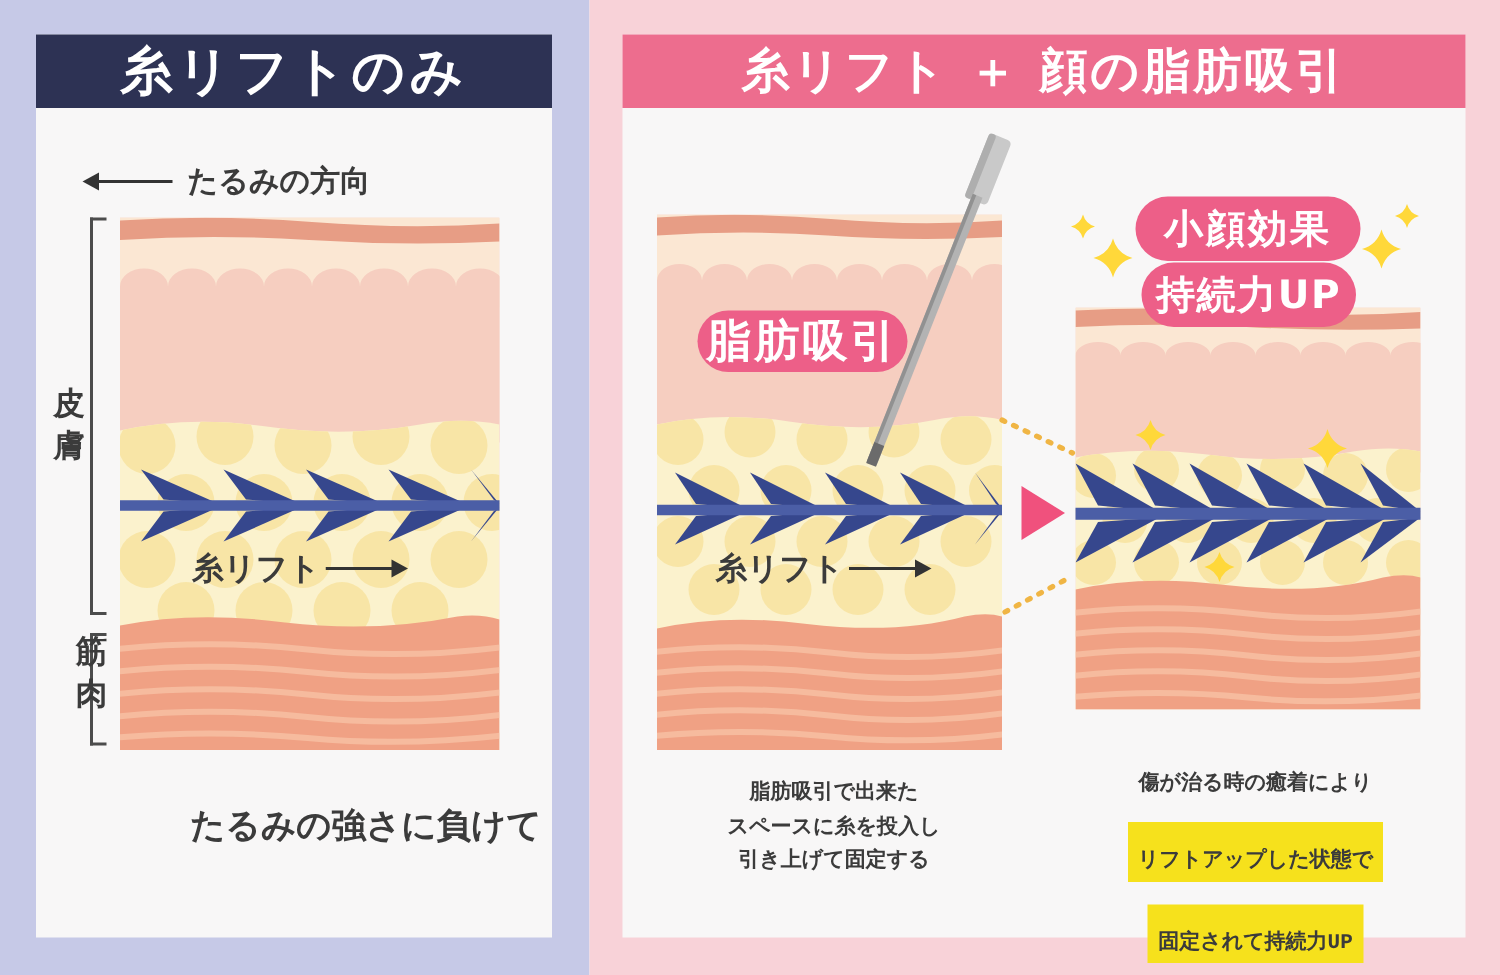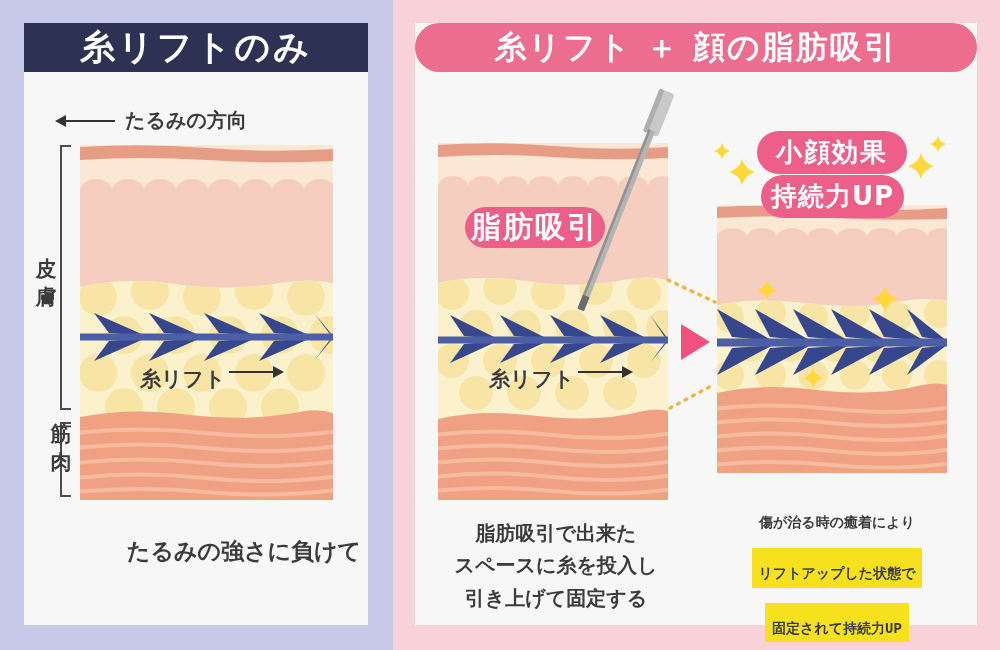--- a/index.html
+++ b/index.html
@@ -7,42 +7,42 @@
          font-family:"DejaVu Sans",sans-serif;color:#3b3b3b;}
   .panel{position:absolute;top:0;height:650px;}
   .panel-left{left:0;width:393px;background:#c6c9e7;}
   .panel-right{left:393px;width:607px;background:#f8d2d8;}
   .card{position:absolute;background:#f8f7f7;}
   .card1{left:24px;top:23px;width:344px;height:602px;}
   .card2{left:22px;top:23px;width:562px;height:602px;}
   .hd{position:absolute;left:0;top:0;width:100%;height:49px;display:flex;
       align-items:center;justify-content:center;color:#fff;font-weight:bold;}
   .hd-navy{background:#2d3254;font-size:35px;letter-spacing:3px;}
-  .hd-pink{background:#ed6d8e;font-size:32px;letter-spacing:2px;border-radius:25px;}
+  .hd-pink{background:#ed6d8e;font-size:32px;letter-spacing:2px;}
   .diagram{position:absolute;display:block;}
   .d1{left:56px;top:122px;width:253px;height:355px;}
   .d2{left:23px;top:120px;width:230px;height:357px;}
   .d3{left:302px;top:182px;width:230px;height:268px;}
   .overlay{position:absolute;left:0;top:0;width:562px;height:602px;pointer-events:none;}
   .sag{position:absolute;left:30px;top:84px;display:flex;align-items:center;gap:9px;
        font-size:20px;font-weight:bold;}
   .vlabel{position:absolute;width:24px;font-size:21px;font-weight:bold;line-height:1.35;
           word-break:break-all;text-align:center;}
   .vl-skin{left:10px;top:232px;}
   .vl-muscle{left:10px;top:397px;margin-left:15px;}
   .bracket{position:absolute;width:9px;border:2px solid #4c4c4c;border-right:none;}
   .br-skin{left:36px;top:122px;height:261px;}
   .br-muscle{left:36px;top:399px;height:71px;}
-  .thread-label{position:absolute;display:flex;gap:4px;
-                font-size:21px;font-weight:bold;margin-left:12px;}
+  .thread-label{position:absolute;display:flex;align-items:center;gap:4px;
+                font-size:21px;font-weight:bold;}
   .t1{left:104px;top:342px;}
   .t2{left:62px;top:342px;}
   .caption{position:absolute;margin:0;text-align:center;font-weight:bold;}
   .c1{left:0;top:510px;width:100%;font-size:23px;line-height:1.6;margin-left:48px;}
-  .c2{left:0;top:494px;width:282px;font-size:20px;line-height:1.62;}
+  .c2{left:0;top:494px;width:282px;font-size:14px;line-height:1.62;}
   .c3{left:282px;top:490px;width:280px;font-size:14px;line-height:1.45;font-family:Liberation Mono, monospace;}
   .c3 .hl{display:inline-block;background:#f6e11c;padding:16px 7px 3px;margin-top:15px;}
   .badge{position:absolute;display:inline-flex;align-items:center;justify-content:center;
          background:#ed5f88;color:#fff;font-weight:bold;border-radius:22px;}
   .badge-lipo{left:50px;top:184px;width:140px;height:41px;font-size:30px;letter-spacing:2px;}
   .badge-eff1{left:342px;top:108px;width:150px;height:43px;font-size:26px;letter-spacing:2px;}
   .badge-eff2{left:346px;top:152px;width:143px;height:43px;font-size:26px;letter-spacing:1px;}
   .arrow-svg{display:block;}
 </style>
 </head>

